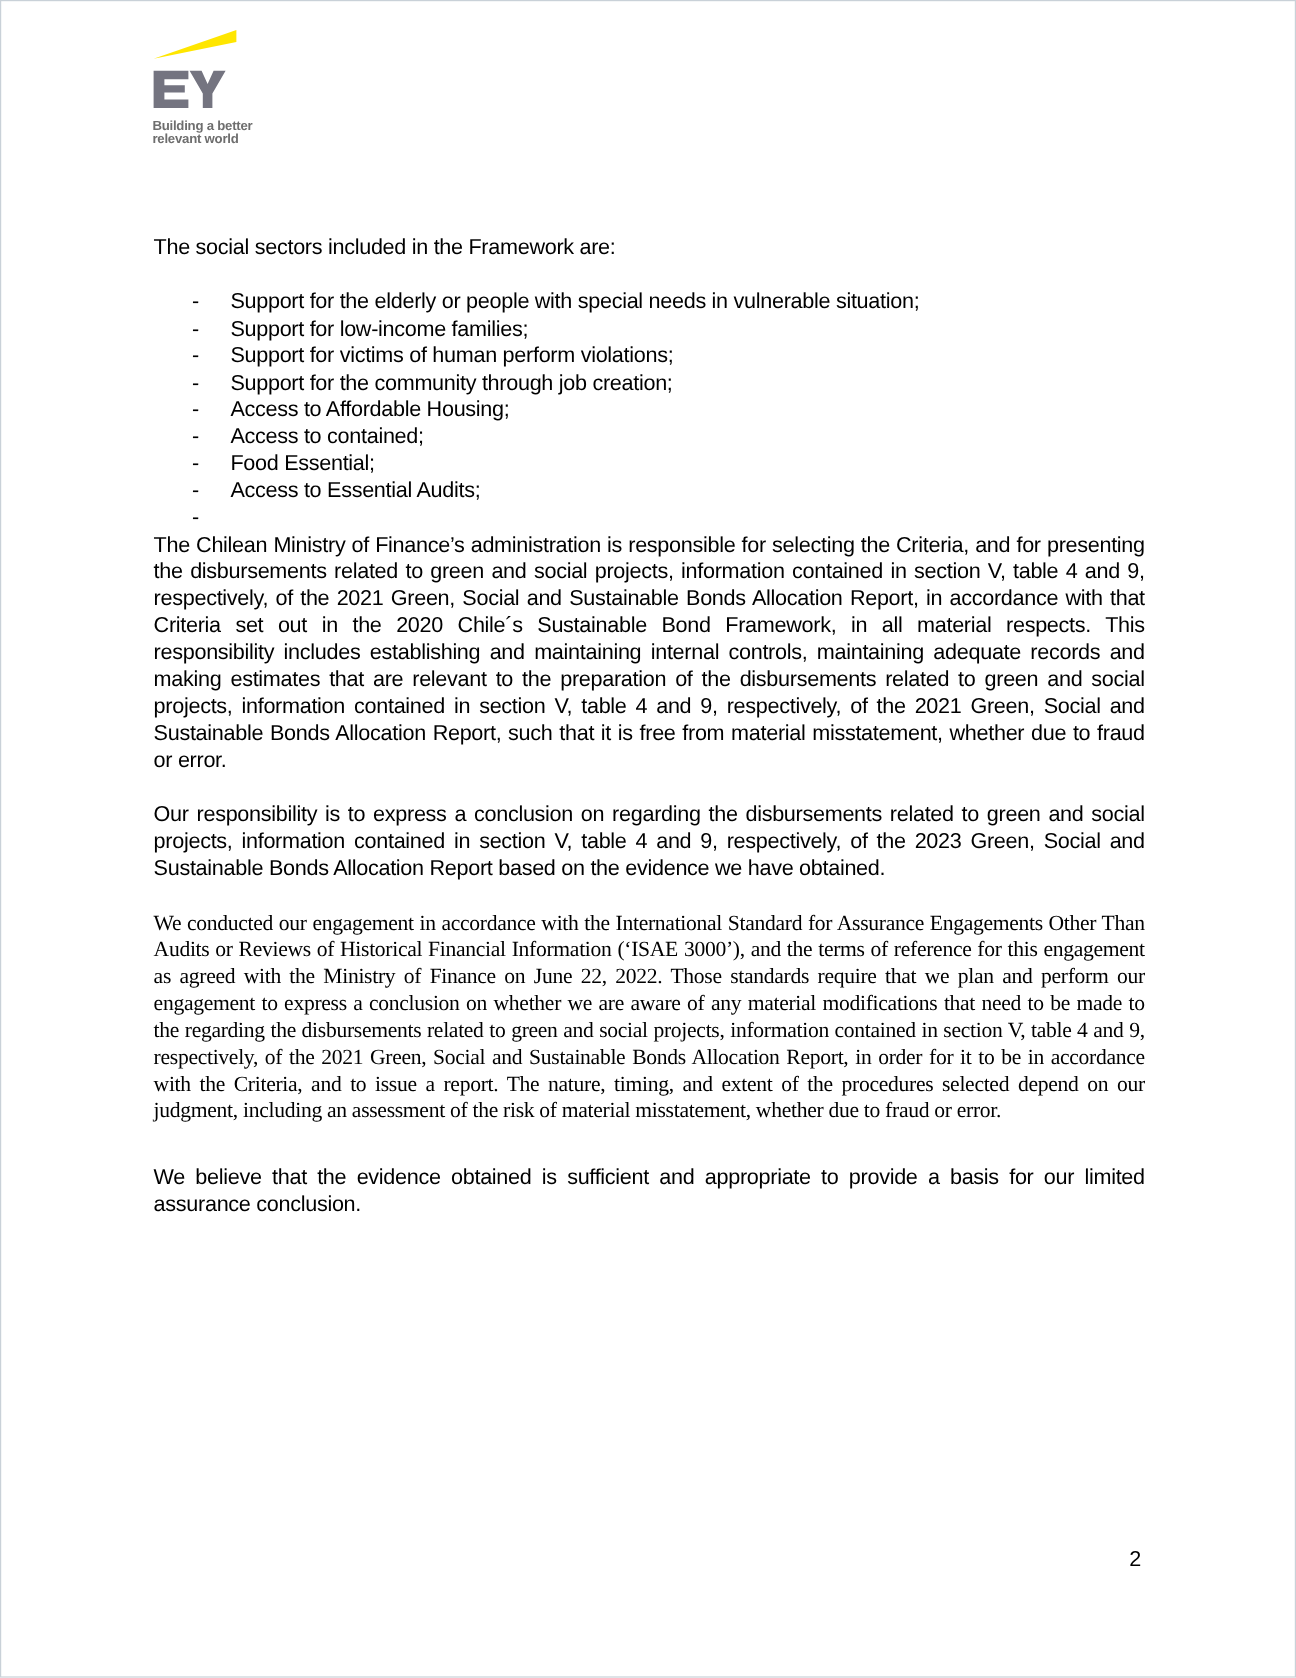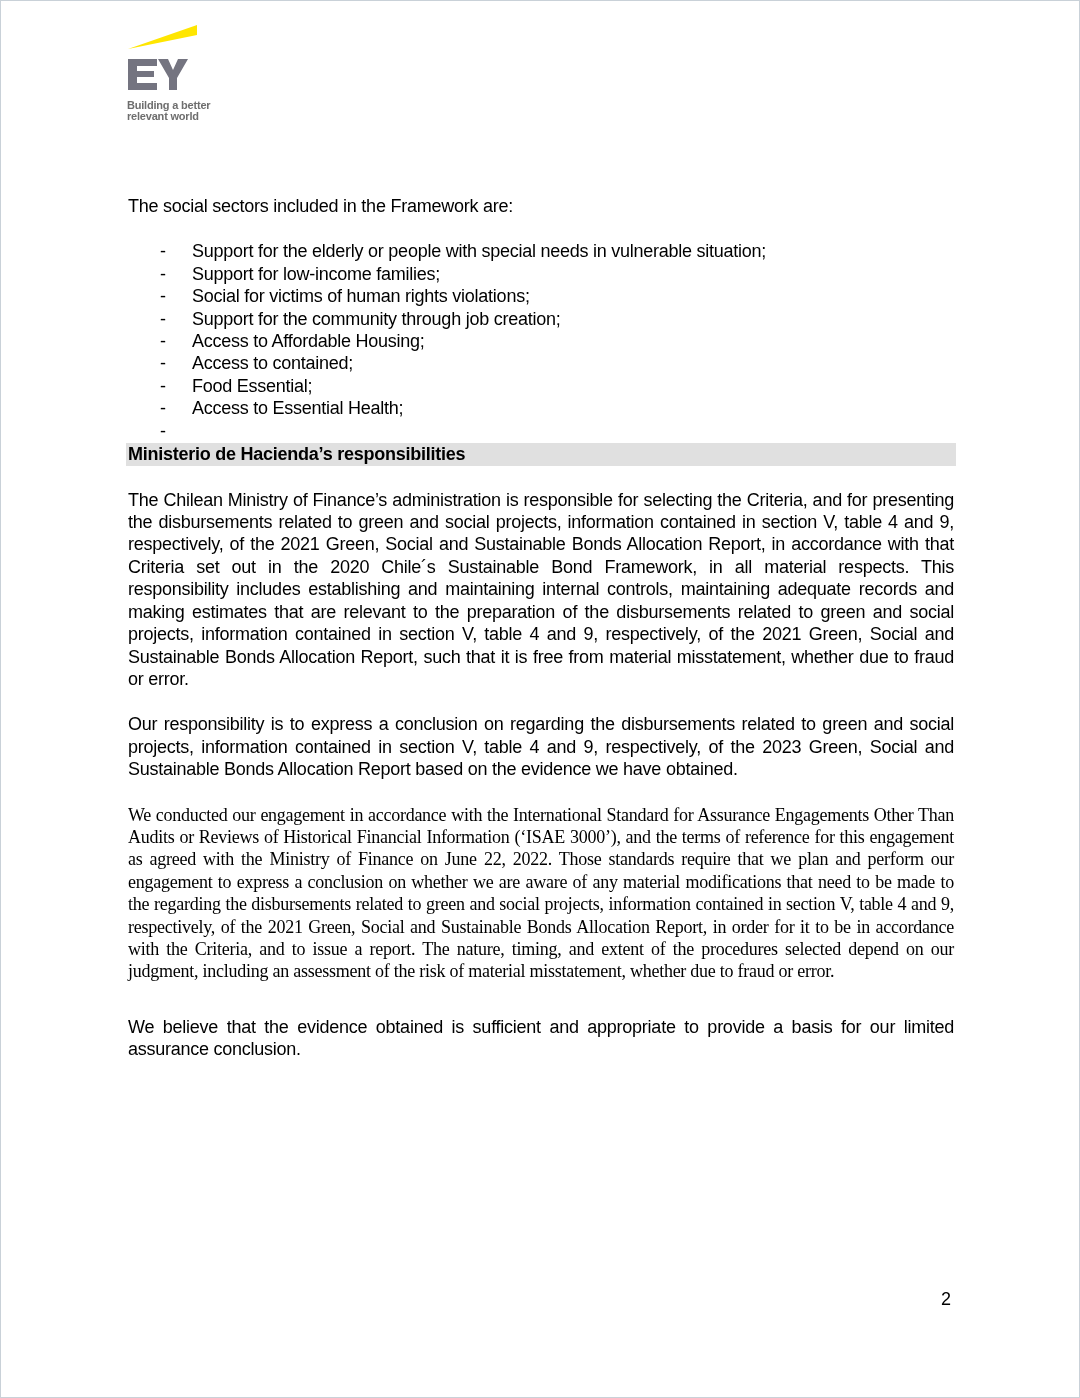--- a/index.html
+++ b/index.html
@@ -112,30 +112,29 @@
     </div>
   </div>
 
   <div class="content">
 
     <p class="intro">The social sectors included in the Framework are:</p>
 
     <ul class="sectors">
       <li><span class="dash">-</span><span>Support for the elderly or people with special needs in vulnerable situation;</span></li>
       <li><span class="dash">-</span><span>Support for low-income families;</span></li>
-      <li><span class="dash">-</span><span>Social for victims of human rights violations;</span></li>
+      <li><span class="dash">-</span><span>Support for victims of human perform violations;</span></li>
       <li><span class="dash">-</span><span>Support for the community through job creation;</span></li>
       <li><span class="dash">-</span><span>Access to Affordable Housing;</span></li>
       <li><span class="dash">-</span><span>Access to contained;</span></li>
       <li><span class="dash">-</span><span>Food Essential;</span></li>
-      <li><span class="dash">-</span><span>Access to Essential Health;</span></li>
+      <li><span class="dash">-</span><span>Access to Essential Audits;</span></li>
       <li><span class="dash">-</span></li>
     </ul>
 
-    <div class="section-header">Ministerio de Hacienda’s responsibilities</div>
     <p class="para-gap">The Chilean Ministry of Finance’s administration is responsible for selecting the Criteria, and for presenting the disbursements related to green and social projects, information contained in section V, table 4 and 9, respectively, of the 2021 Green, Social and Sustainable Bonds Allocation Report, in accordance with that Criteria set out in the 2020 Chile´s Sustainable Bond Framework, in all material respects. This responsibility includes establishing and maintaining internal controls, maintaining adequate records and making estimates that are relevant to the preparation of the disbursements related to green and social projects, information contained in section V, table 4 and 9, respectively, of the 2021 Green, Social and Sustainable Bonds Allocation Report, such that it is free from material misstatement, whether due to fraud or error.</p>
 
     <p class="para-gap">Our responsibility is to express a conclusion on regarding the disbursements related to green and social projects, information contained in section V, table 4 and 9, respectively, of the 2023 Green, Social and Sustainable Bonds Allocation Report based on the evidence we have obtained.</p>
     <p class="para-gap-lg">We conducted our engagement in accordance with the International Standard for Assurance Engagements Other Than Audits or Reviews of Historical Financial Information (‘ISAE 3000’), and the terms of reference for this engagement as agreed with the Ministry of Finance on June 22, 2022. Those standards require that we plan and perform our engagement to express a conclusion on whether we are aware of any material modifications that need to be made to the regarding the disbursements related to green and social projects, information contained in section V, table 4 and 9, respectively, of the 2021 Green, Social and Sustainable Bonds Allocation Report, in order for it to be in accordance with the Criteria, and to issue a report. The nature, timing, and extent of the procedures selected depend on our judgment, including an assessment of the risk of material misstatement, whether due to fraud or error.</p>
     <p>We believe that the evidence obtained is sufficient and appropriate to provide a basis for our limited assurance conclusion.</p>
   </div>
 
   <div class="page-number">2</div>
 </div>
 

